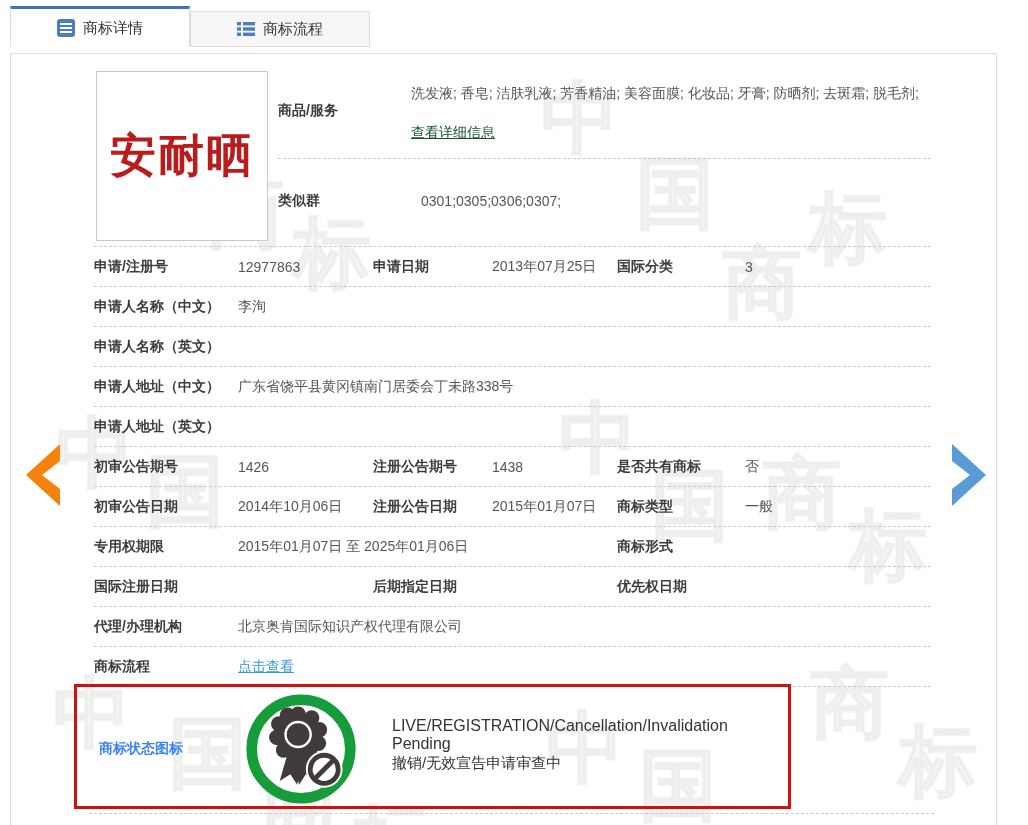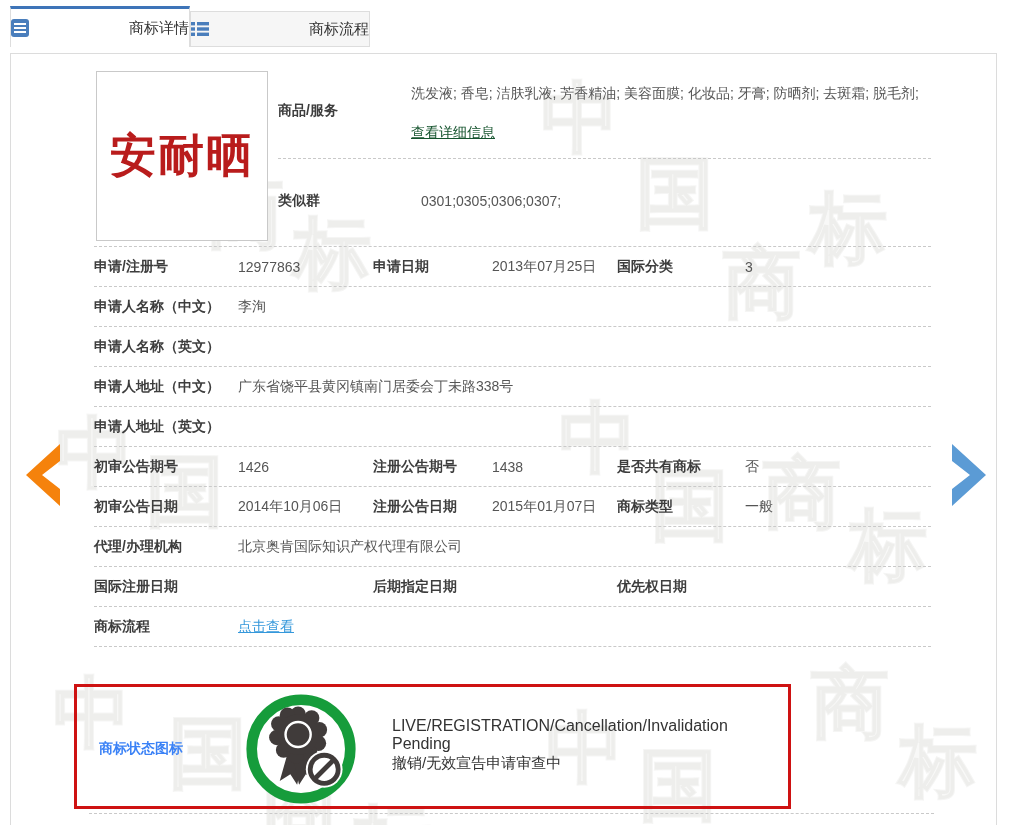--- a/index.html
+++ b/index.html
@@ -1,21 +1,21 @@
 <!DOCTYPE html>
 <html><head>
 <meta charset="utf-8">
 <style>
   * { margin:0; padding:0; box-sizing:border-box; }
   html,body { width:1028px; height:825px; background:#fff; overflow:hidden;
     font-family:"Liberation Sans","DejaVu Sans",sans-serif; position:relative; }
 
   
   .tabbar { position:absolute; left:10px; top:6px; height:41px; display:flex; align-items:flex-end; z-index:5; }
-  .tab { width:180px; height:36px; display:flex; align-items:center; justify-content:space-between; gap:8px;
+  .tab { width:180px; height:36px; display:flex; align-items:center; justify-content:center; gap:8px;
     background:#f6f6f6; border:1px solid #ddd; font-size:15px; color:#333; cursor:pointer; }
   .tab.active { height:41px; background:#fff; border-top:3px solid #3e74b8; border-bottom:none; }
   .tab-icon { width:18px; height:18px; display:inline-block; }
 
   
   .panel { position:absolute; left:10px; top:53px; width:987px; height:790px;
     background:#fff; border:1px solid #dcdcdc; overflow:hidden; }
 
   
   .wm { position:absolute; inset:0; pointer-events:none; z-index:0; }
@@ -161,30 +161,36 @@
         </div>
         <div class="trow">
           <div class="tlabel" style="grid-column: 1;">初审公告日期</div>
           <div class="tvalue" style="grid-column: 2 / span 1;">2014年10月06日</div>
           <div class="tlabel" style="grid-column: 3;">注册公告日期</div>
           <div class="tvalue" style="grid-column: 4 / span 1;">2015年01月07日</div>
           <div class="tlabel" style="grid-column: 5;">商标类型</div>
           <div class="tvalue" style="grid-column: 6 / span 1;">一般</div>
         </div>
         <div class="trow">
-          <div class="tlabel" style="grid-column: 1;">代理/办理机构</div>
-          <div class="tvalue" style="grid-column: 2 / span 5;">北京奥肯国际知识产权代理有限公司</div>
+          <div class="tlabel" style="grid-column: 1;">专用权期限</div>
+          <div class="tvalue" style="grid-column: 2 / span 3;">2015年01月07日 至 2025年01月06日</div>
+          <div class="tlabel" style="grid-column: 5;">商标形式</div>
+          <div class="tvalue" style="grid-column: 6 / span 1;"></div>
         </div>
         <div class="trow">
           <div class="tlabel" style="grid-column: 1;">国际注册日期</div>
           <div class="tvalue" style="grid-column: 2 / span 1;"></div>
           <div class="tlabel" style="grid-column: 3;">后期指定日期</div>
           <div class="tvalue" style="grid-column: 4 / span 1;"></div>
           <div class="tlabel" style="grid-column: 5;">优先权日期</div>
           <div class="tvalue" style="grid-column: 6 / span 1;"></div>
+        </div>
+        <div class="trow">
+          <div class="tlabel" style="grid-column: 1;">代理/办理机构</div>
+          <div class="tvalue" style="grid-column: 2 / span 5;">北京奥肯国际知识产权代理有限公司</div>
         </div>
         <div class="trow">
           <div class="tlabel" style="grid-column: 1;">商标流程</div>
           <a class="tvalue link" style="grid-column: 2 / span 5;">点击查看</a>
         </div>
       </div>
 
     <div class="status-box">
       <div class="status-label">商标状态图标</div>
       <svg class="status-icon" viewBox="0 0 120 120">

